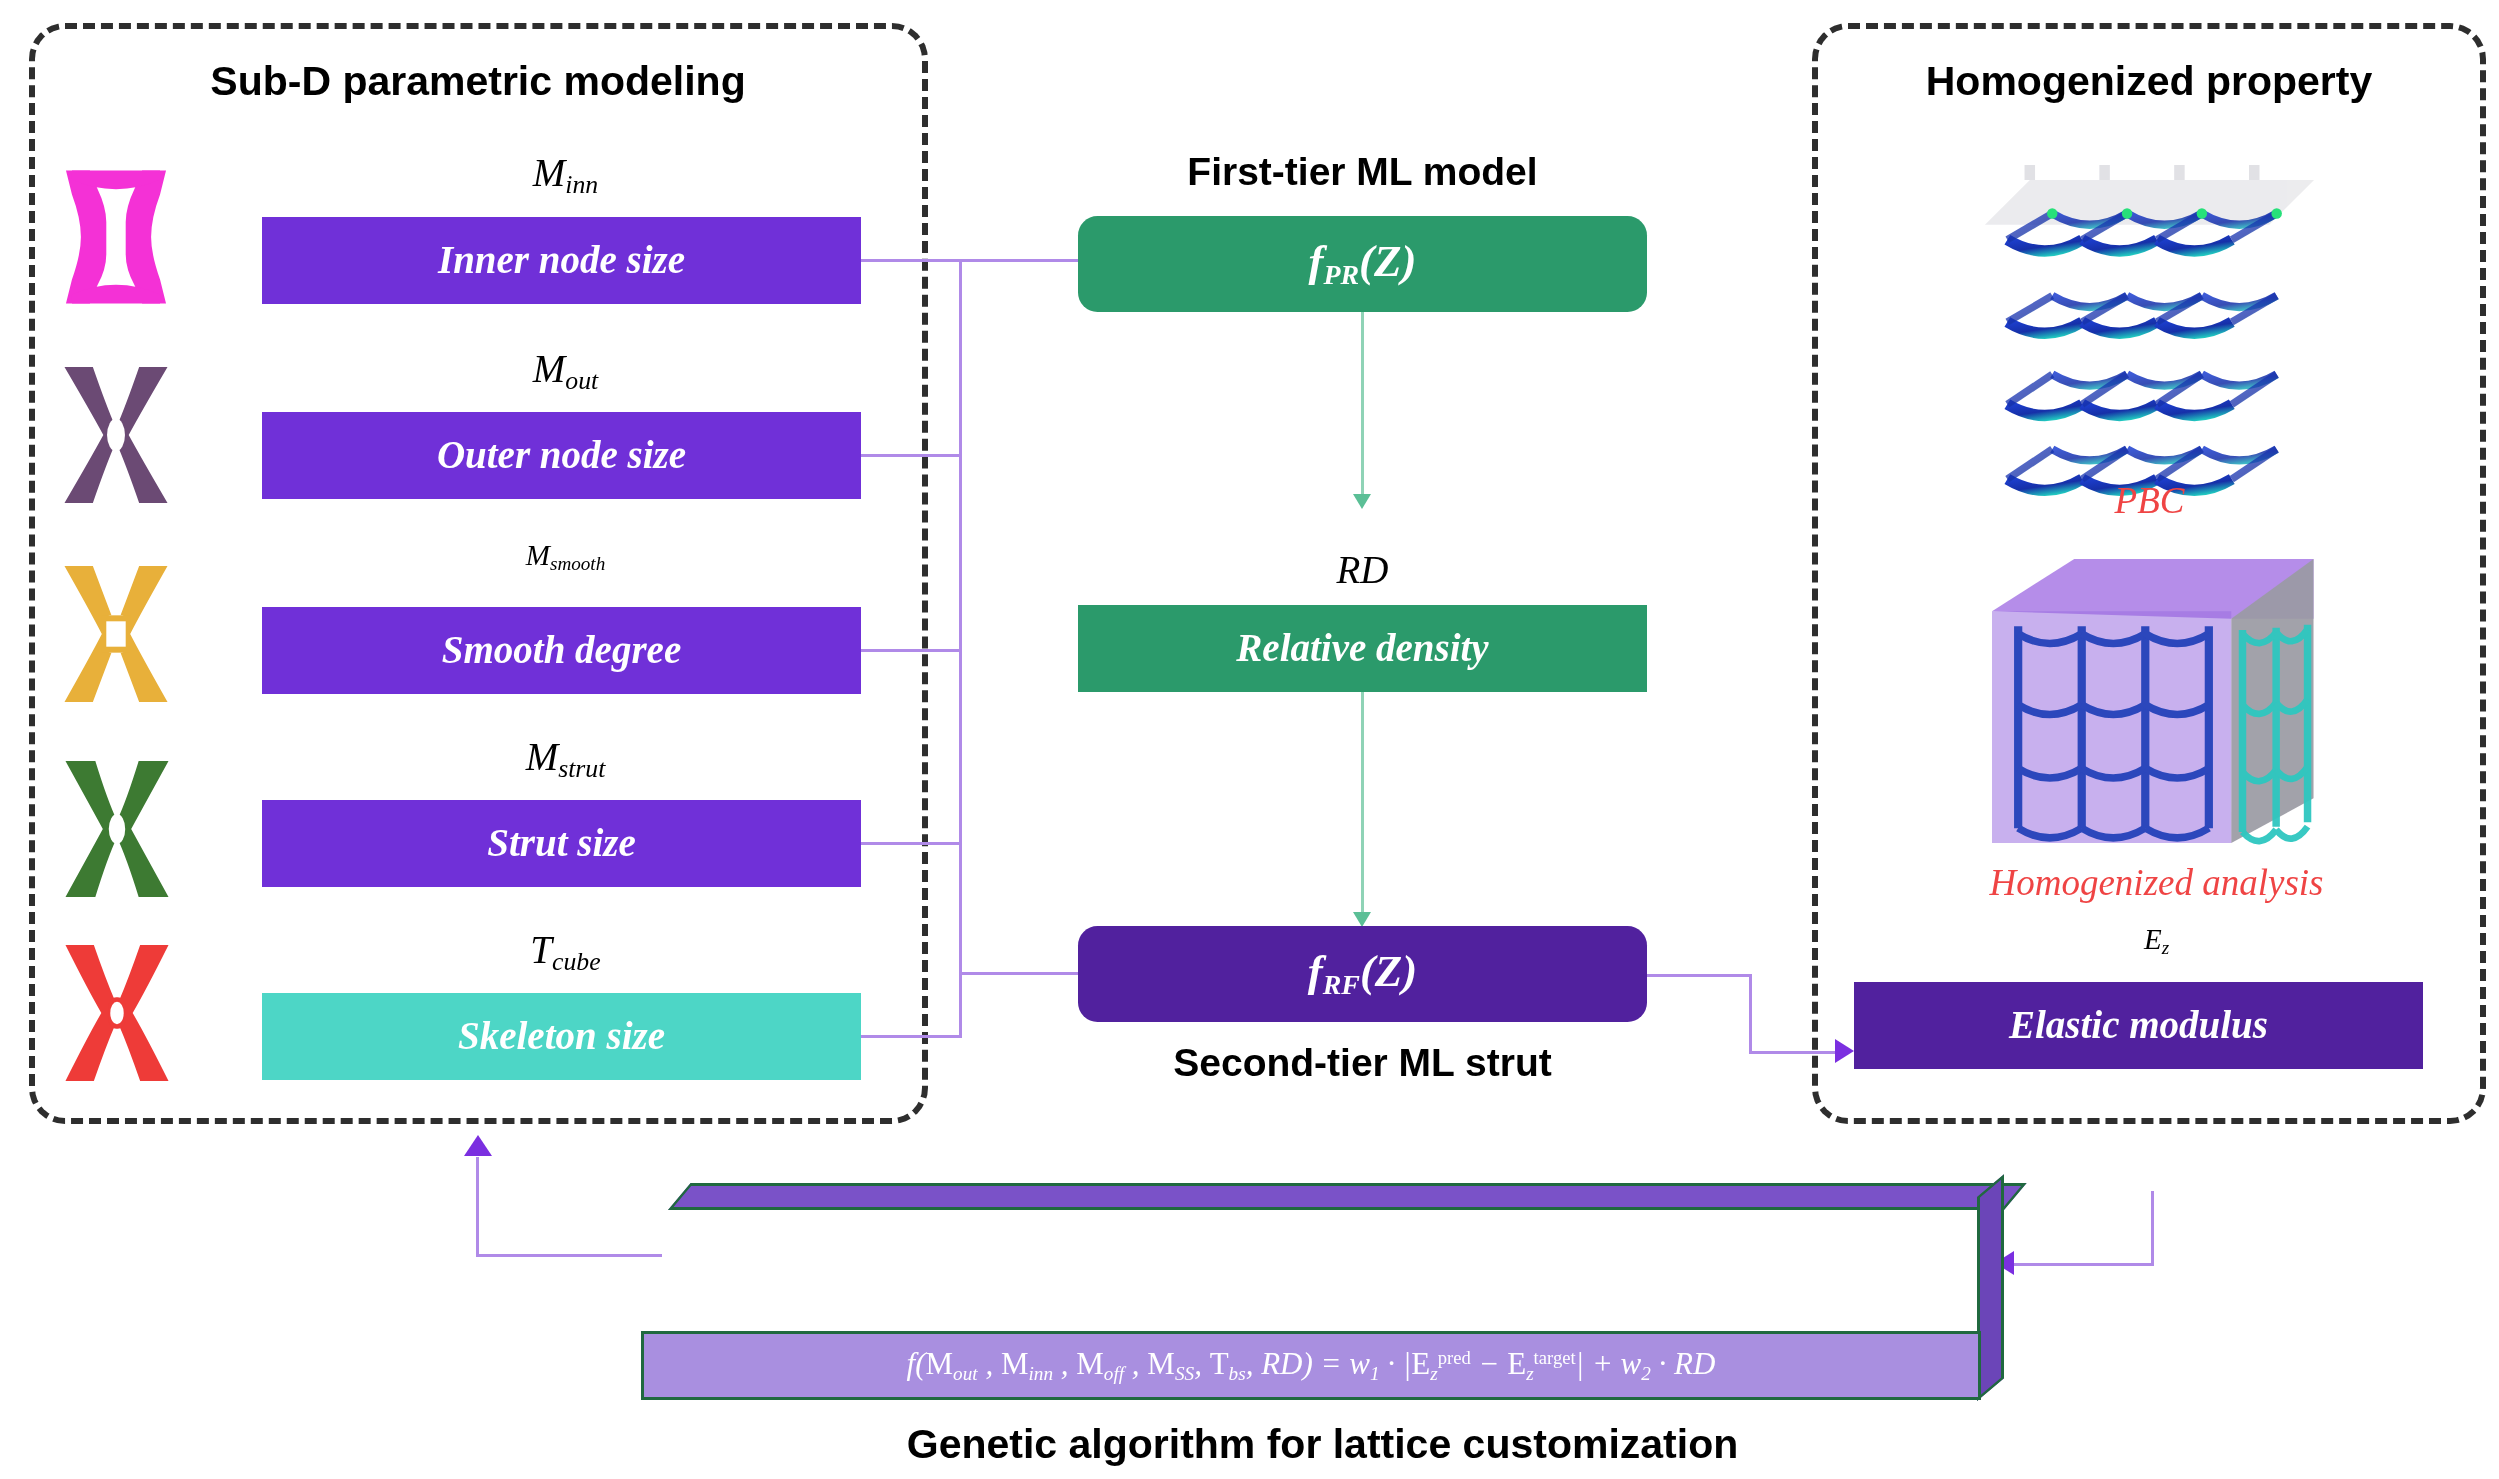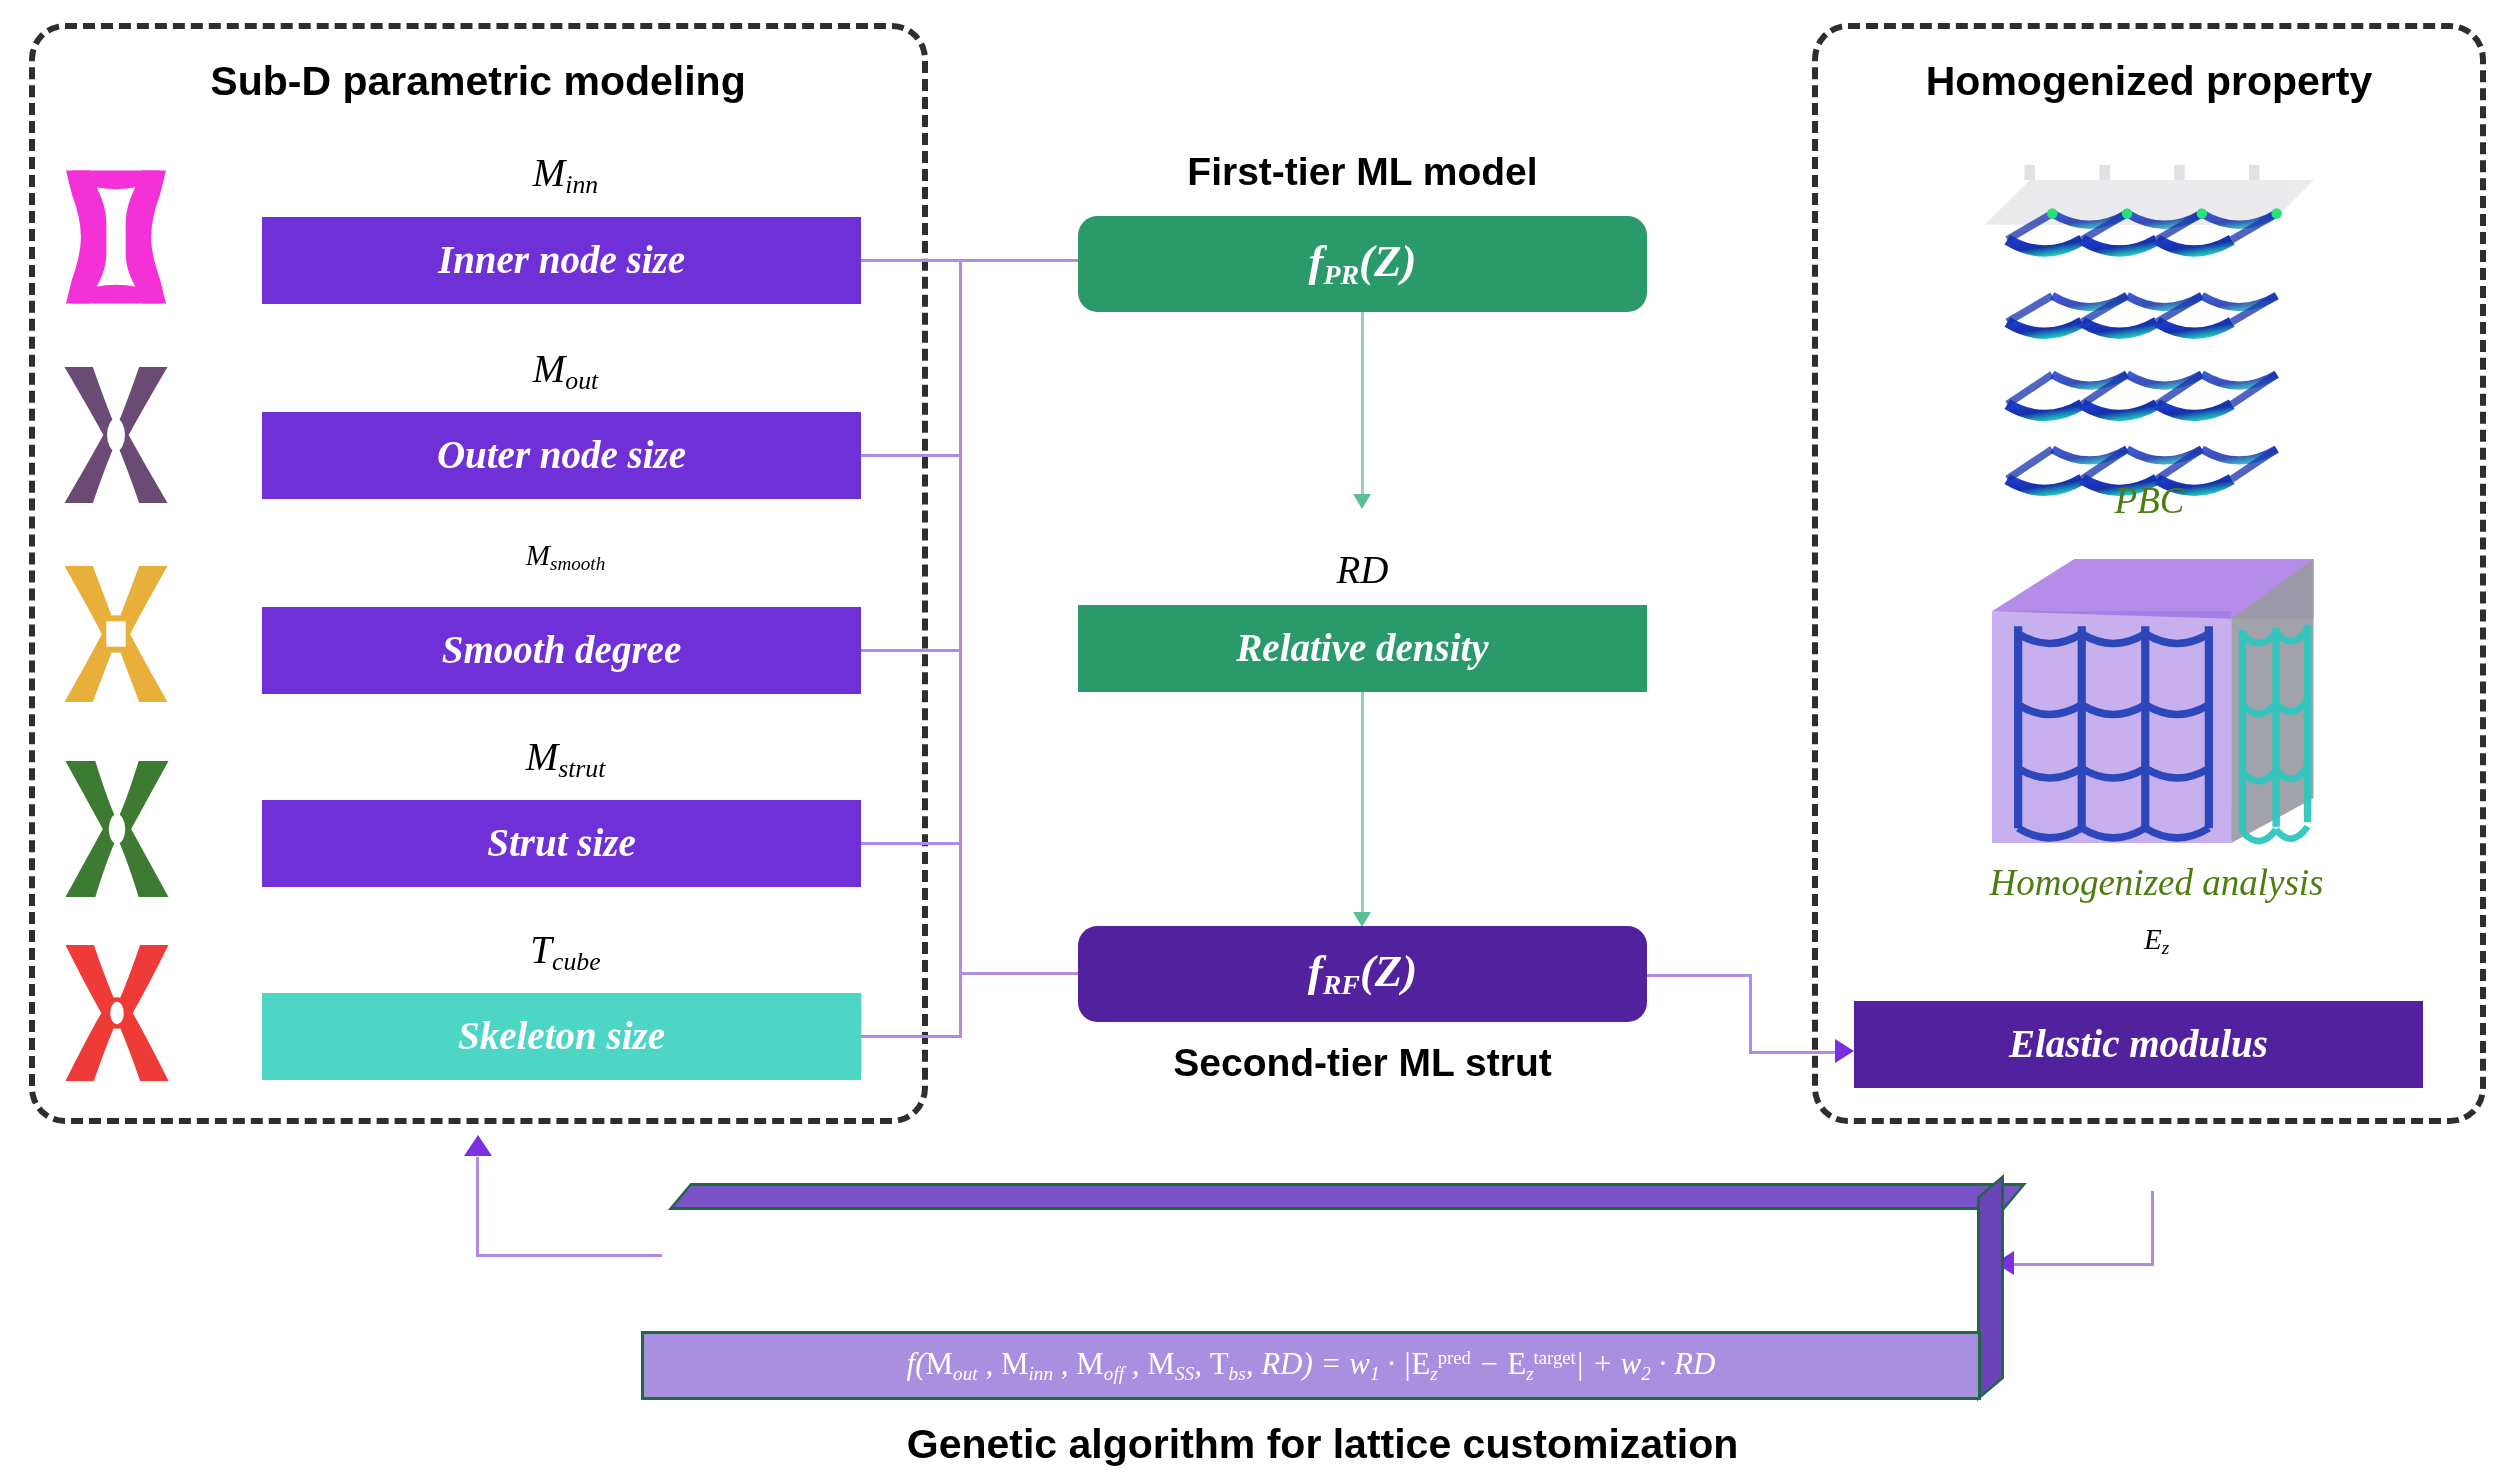--- a/index.html
+++ b/index.html
@@ -61,21 +61,21 @@
   .formula .up{font-style:normal;}
 
   
   .lat{position:absolute;}
   .lat svg{display:block;}
 
   
   .render{position:absolute;}
   .render svg{display:block;}
   .cap{position:absolute;font-family:"Liberation Serif",serif;font-style:italic;
-       color:#4d7c0f;text-align:center;white-space:nowrap;}
+       color:#ef4444;text-align:center;white-space:nowrap;}
 </style>
 </head>
 <body>
 
 <div class="panel" style="left:28.5px;top:22.5px;width:899px;height:1101px;"></div>
 <div class="panel-title" style="left:28.5px;top:58px;width:899px;font-size:41px;">Sub-D parametric modeling</div>
 
 <div class="lat" style="left:60px;top:166px;">
   <svg width="112" height="142" viewBox="0 0 150 190">
     <path d="M8 6 L40 6 L50 30 Q62 55 62 75 L62 118 Q62 138 50 160 L40 184 L8 184 L16 152 Q28 118 28 95 Q28 70 16 38 Z" fill="#f431d6"></path>
@@ -318,21 +318,21 @@
       </g>
     </g>
   </svg>
 </div>
 <div class="cap" style="left:1902px;top:861px;width:509px;font-size:37px;">Homogenized analysis</div>
 
 <div class="mlabel" style="left:1902px;top:923px;width:509px;font-size:29px;">
   <span>E</span><sub>z</sub>
 </div>
 
-<div class="box dpurple" style="left:1854px;top:982px;width:569px;height:87px;font-size:39px;margin-top:19px;">Elastic modulus</div>
+<div class="box dpurple" style="left:1854px;top:982px;width:569px;height:87px;font-size:39px;">Elastic modulus</div>
 
 <div class="ln v" style="left:2151px;top:1191px;height:75px;"></div>
 <div class="ln h" style="left:2014px;top:1263px;width:139px;"></div>
 <div class="arrow-l" style="left:1995px;top:1251px;"></div>
 
 <div class="ln h" style="left:476px;top:1254px;width:186px;"></div>
 <div class="ln v" style="left:476px;top:1157px;height:99px;"></div>
 <div class="arrow-u" style="left:464px;top:1135px;"></div>
 
 <div class="ga-wrap" style="left:641px;top:1183px;width:1363px;height:232px;">

